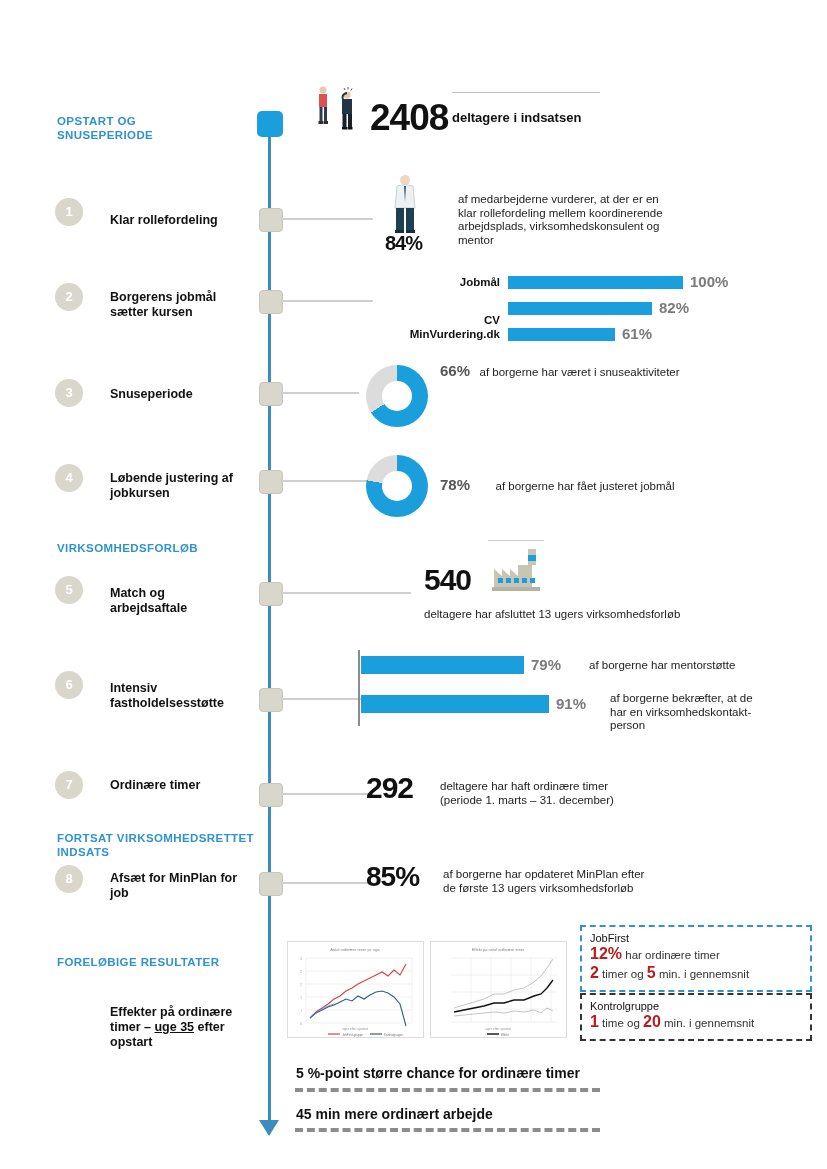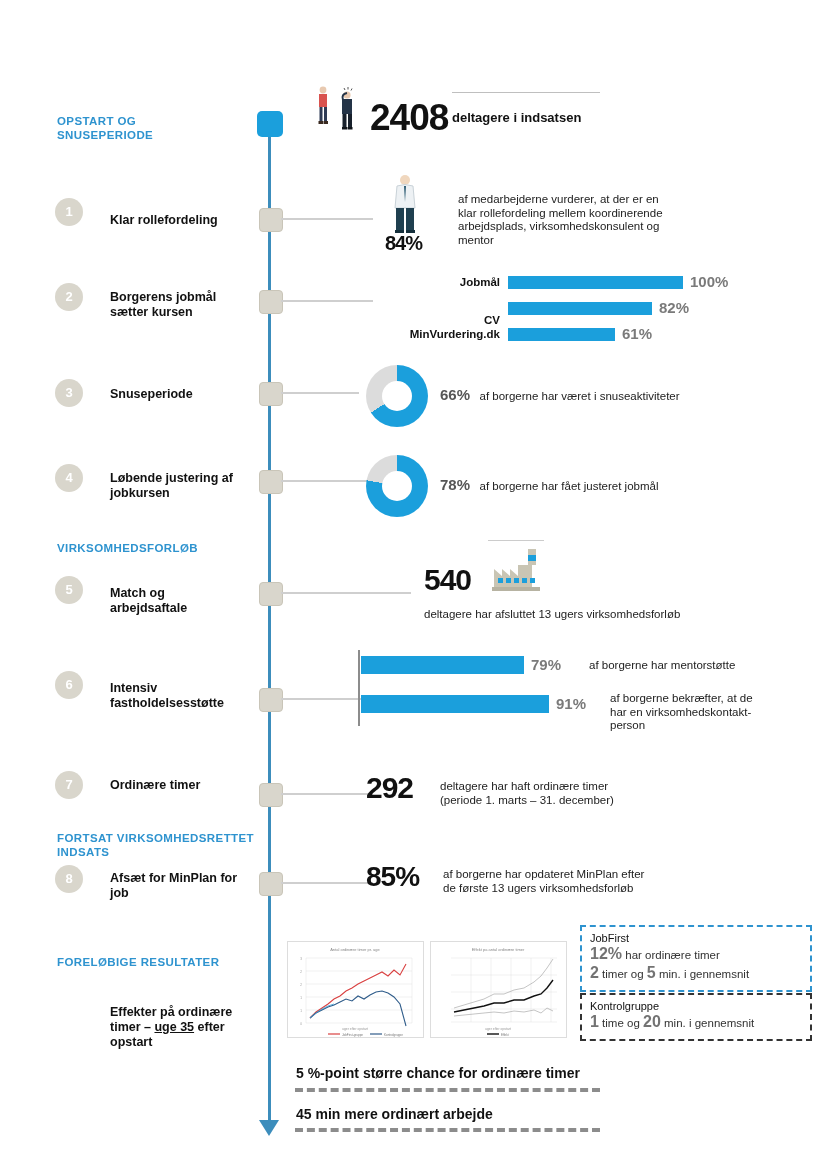--- a/index.html
+++ b/index.html
@@ -36,21 +36,21 @@
   
   .donut{width:62px;height:62px;border-radius:50%;}
   .donut::after{content:"";position:absolute;left:50%;top:50%;
       width:30px;height:30px;margin:-15px 0 0 -15px;border-radius:50%;background:#fff;}
   .pctlead{font-weight:bold;font-size:15px;color:#555;}
 
   
   .resbox{padding:5px 8px 7px 8px;}
   .resbox .t{font-weight:normal;font-size:11px;color:#111;margin-bottom:1px;}
   .resbox .l{font-size:11.5px;color:#333;line-height:17px;white-space:nowrap;}
-  .resbox .l b{font-size:16px;color:#737373;}
+  .resbox .l b{font-size:16px;color:#b91c1c;}
   .dashline{height:0;border-top:4px dashed #8C8C8C;}
   .dashcaption{font-weight:bold;font-size:14px;color:#111;}
 
   
   .minichart{background:#fff;border:1px solid #DDD;}
 </style>
 </head>
 <body>
 
 <div class="abs" id="timeline-axis"></div>
@@ -195,29 +195,29 @@
   <div style="position:absolute;left:0;top:42px;width:120px" class="barlabel">CV</div>
   <div class="bar" style="position:absolute;left:128px;top:30px;width:144px"></div>
   <div class="barpct" style="position:absolute;left:279px;top:27px">82%</div>
 
   <div style="position:absolute;left:0;top:56px;width:120px" class="barlabel">MinVurdering.dk</div>
   <div class="bar" style="position:absolute;left:128px;top:56px;width:107px"></div>
   <div class="barpct" style="position:absolute;left:242px;top:53px">61%</div>
 </div>
 
 <div class="abs donut" style="left:366px;top:365px;background:conic-gradient(#1B9FDC 0deg 237.6deg, #DCDCDC 237.6deg 360deg)"></div>
-<div class="abs" style="left:440px;top:386px">
+<div class="abs" style="left:440px;top:362px">
   <span class="pctlead">66%</span>
   <span class="desc" style="margin-left:5px">af borgerne har været i snuseaktiviteter</span>
 </div>
 
 <div class="abs donut" style="left:366px;top:455px;background:conic-gradient(#1B9FDC 0deg 280.8deg, #DCDCDC 280.8deg 360deg)"></div>
 <div class="abs" style="left:440px;top:476px">
   <span class="pctlead">78%</span>
-  <span class="desc" style="margin-left:5px">af borgerne har fået justeret jobmål</span>
+  <span class="desc" style="margin-left:21px">af borgerne har fået justeret jobmål</span>
 </div>
 
 <div class="abs" style="left:488px;top:545px;width:56px;height:48px">
   <svg width="56" height="48" viewBox="0 0 56 48">
     <rect x="40" y="4" width="8" height="16" fill="#C9C5B4"></rect>
     <rect x="40" y="10" width="8" height="6" fill="#1B9FDC"></rect>
     <path d="M6 42 V24 l8 7 V24 l8 7 V24 l8 7 V20 h14 v22 z" fill="#C9C5B4"></path>
     <rect x="4" y="42" width="48" height="4" fill="#B7B3A2"></rect>
     <rect x="10" y="33" width="5" height="5" fill="#1B9FDC"></rect>
     <rect x="18" y="33" width="5" height="5" fill="#1B9FDC"></rect>

